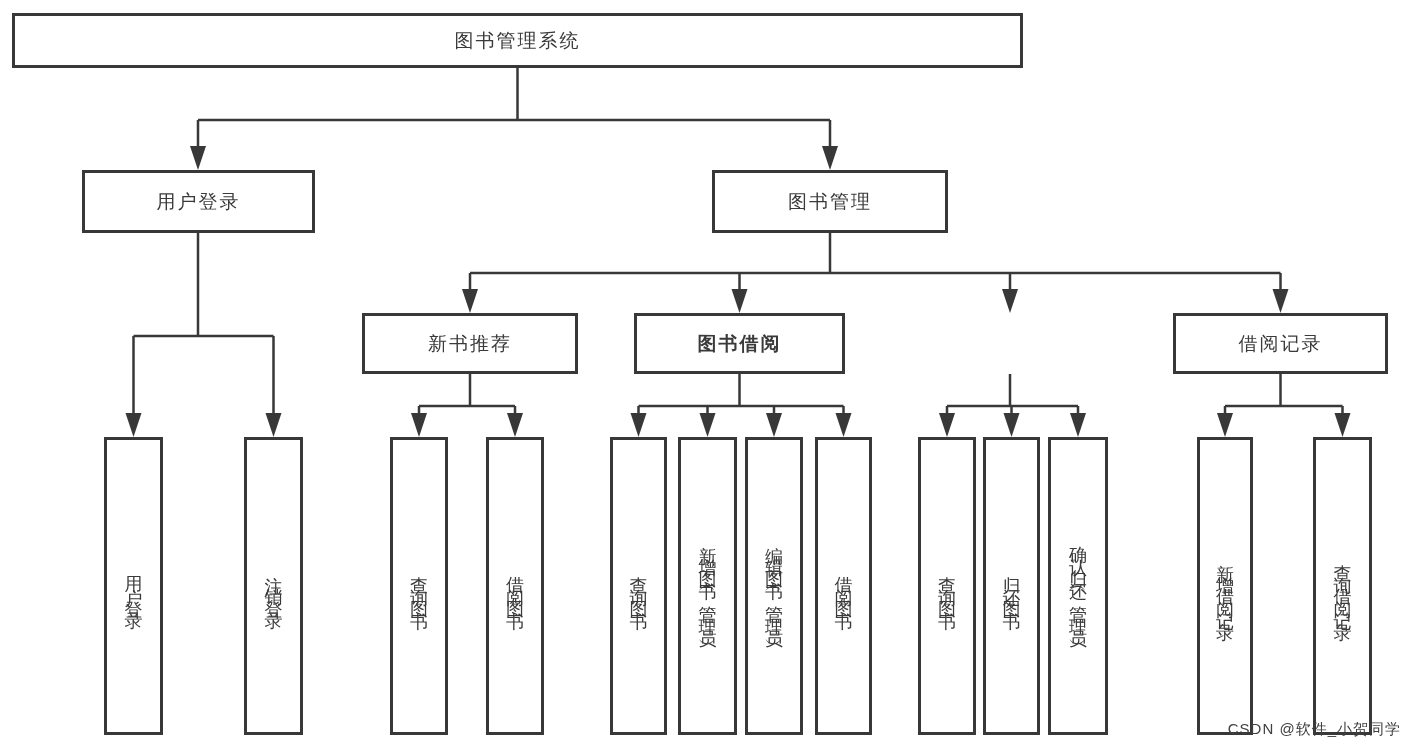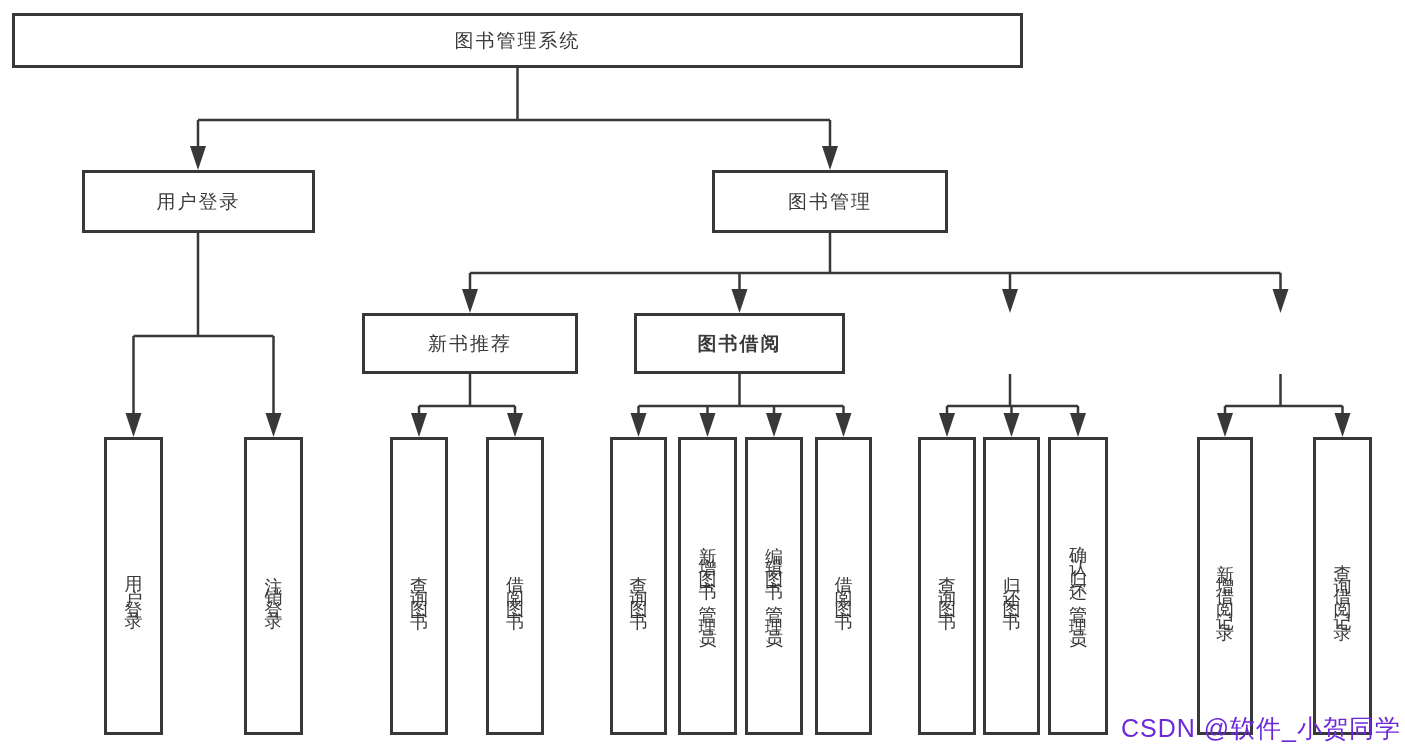--- a/index.html
+++ b/index.html
@@ -42,23 +42,23 @@
     writing-mode: vertical-rl;
     text-orientation: mixed;
     font-size: 18px;
     letter-spacing: 12px;
     line-height: 1;
     white-space: nowrap;
   }
   .watermark {
     position: absolute;
     right: 4px;
-    bottom: 2px;
-    font-size: 25px;
-    color: #6d28d9;
+    bottom: 8px;
+    font-size: 15px;
+    color: #404040;
     letter-spacing: 1px;
     white-space: nowrap;
     z-index: 5;
   }
 </style>
 </head>
 <body>
 
 <div class="canvas">
 
@@ -122,20 +122,23 @@
   <div class="node h" style="left:362px; top:313px; width:216px; height:61px;">
     <span class="label">新书推荐</span>
   </div>
 
   <div class="node h" style="left:712px; top:170px; width:236px; height:63px;">
     <span class="label">图书管理</span>
   </div>
   <div class="node h" style="left:634px; top:313px; width:211px; height:61px;font-weight:bold;">
     <span class="label">图书借阅</span>
   </div>
+  <div class="node h" style="left:1173px; top:313px; width:215px; height:61px;">
+    <span class="label">借阅记录</span>
+  </div>
 
   <div class="node v" style="left:104px; top:437px; width:59px; height:298px;">
     <span class="label">用户登录</span>
   </div>
   <div class="node v" style="left:244px; top:437px; width:59px; height:298px;">
     <span class="label">注销登录</span>
   </div>
 
   <div class="node v" style="left:390px; top:437px; width:58px; height:298px;">
     <span class="label">查询图书</span>

